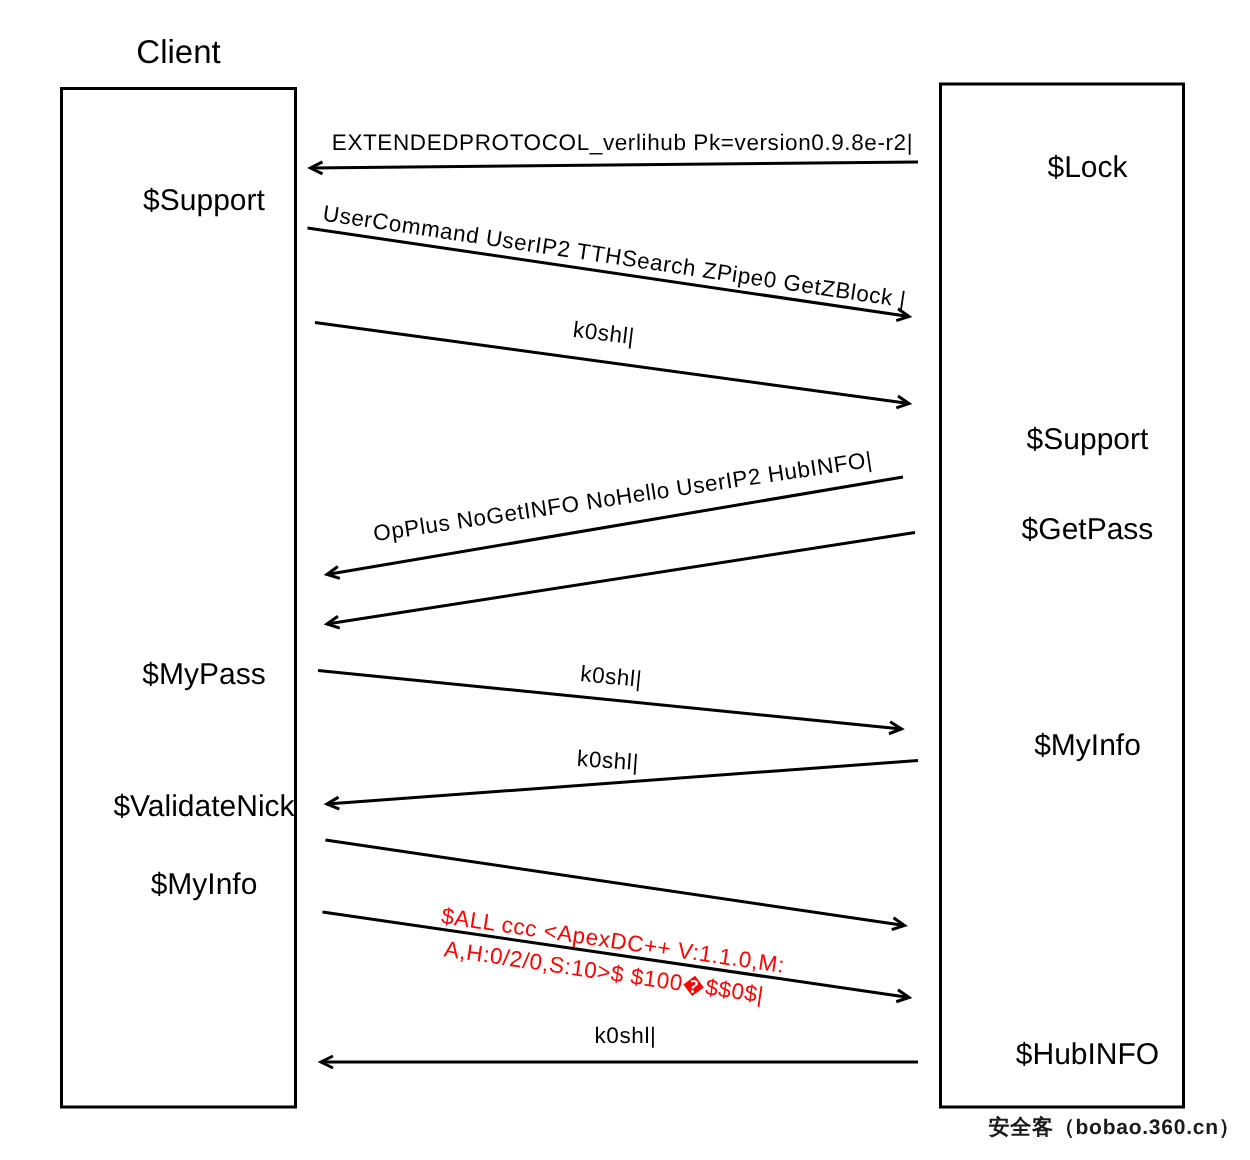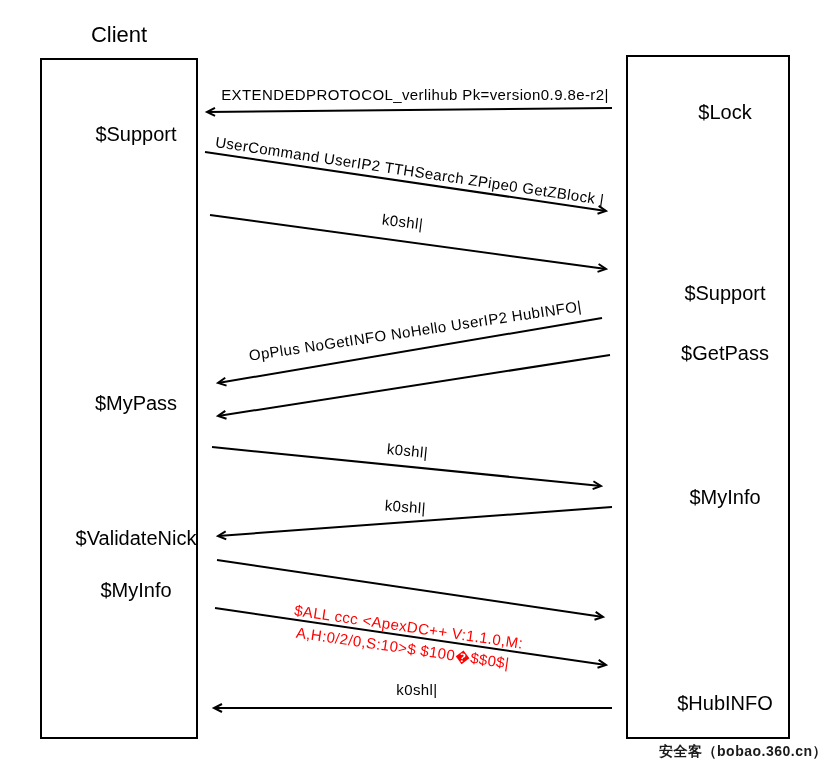--- a/index.html
+++ b/index.html
@@ -36,21 +36,21 @@
 <body>
 
 <div class="canvas">
 
   <div class="actor-title client-title">Client</div>
 
   <div class="actor-box client-box"></div>
   <div class="actor-box hub-box"></div>
 
   <div class="step client-step" style="top:134px">$Support</div>
-  <div class="step client-step" style="top:403px">$MyPass</div>
+  <div class="step client-step" style="top:450px">$MyPass</div>
   <div class="step client-step" style="top:538px">$ValidateNick</div>
   <div class="step client-step" style="top:590px">$MyInfo</div>
 
   <div class="step hub-step" style="top:112px">$Lock</div>
   <div class="step hub-step" style="top:293px">$Support</div>
   <div class="step hub-step" style="top:353px">$GetPass</div>
   <div class="step hub-step" style="top:497px">$MyInfo</div>
   <div class="step hub-step" style="top:703px">$HubINFO</div>
 
   <svg class="arrow-layer" width="833" height="773" viewBox="0 0 833 773">

